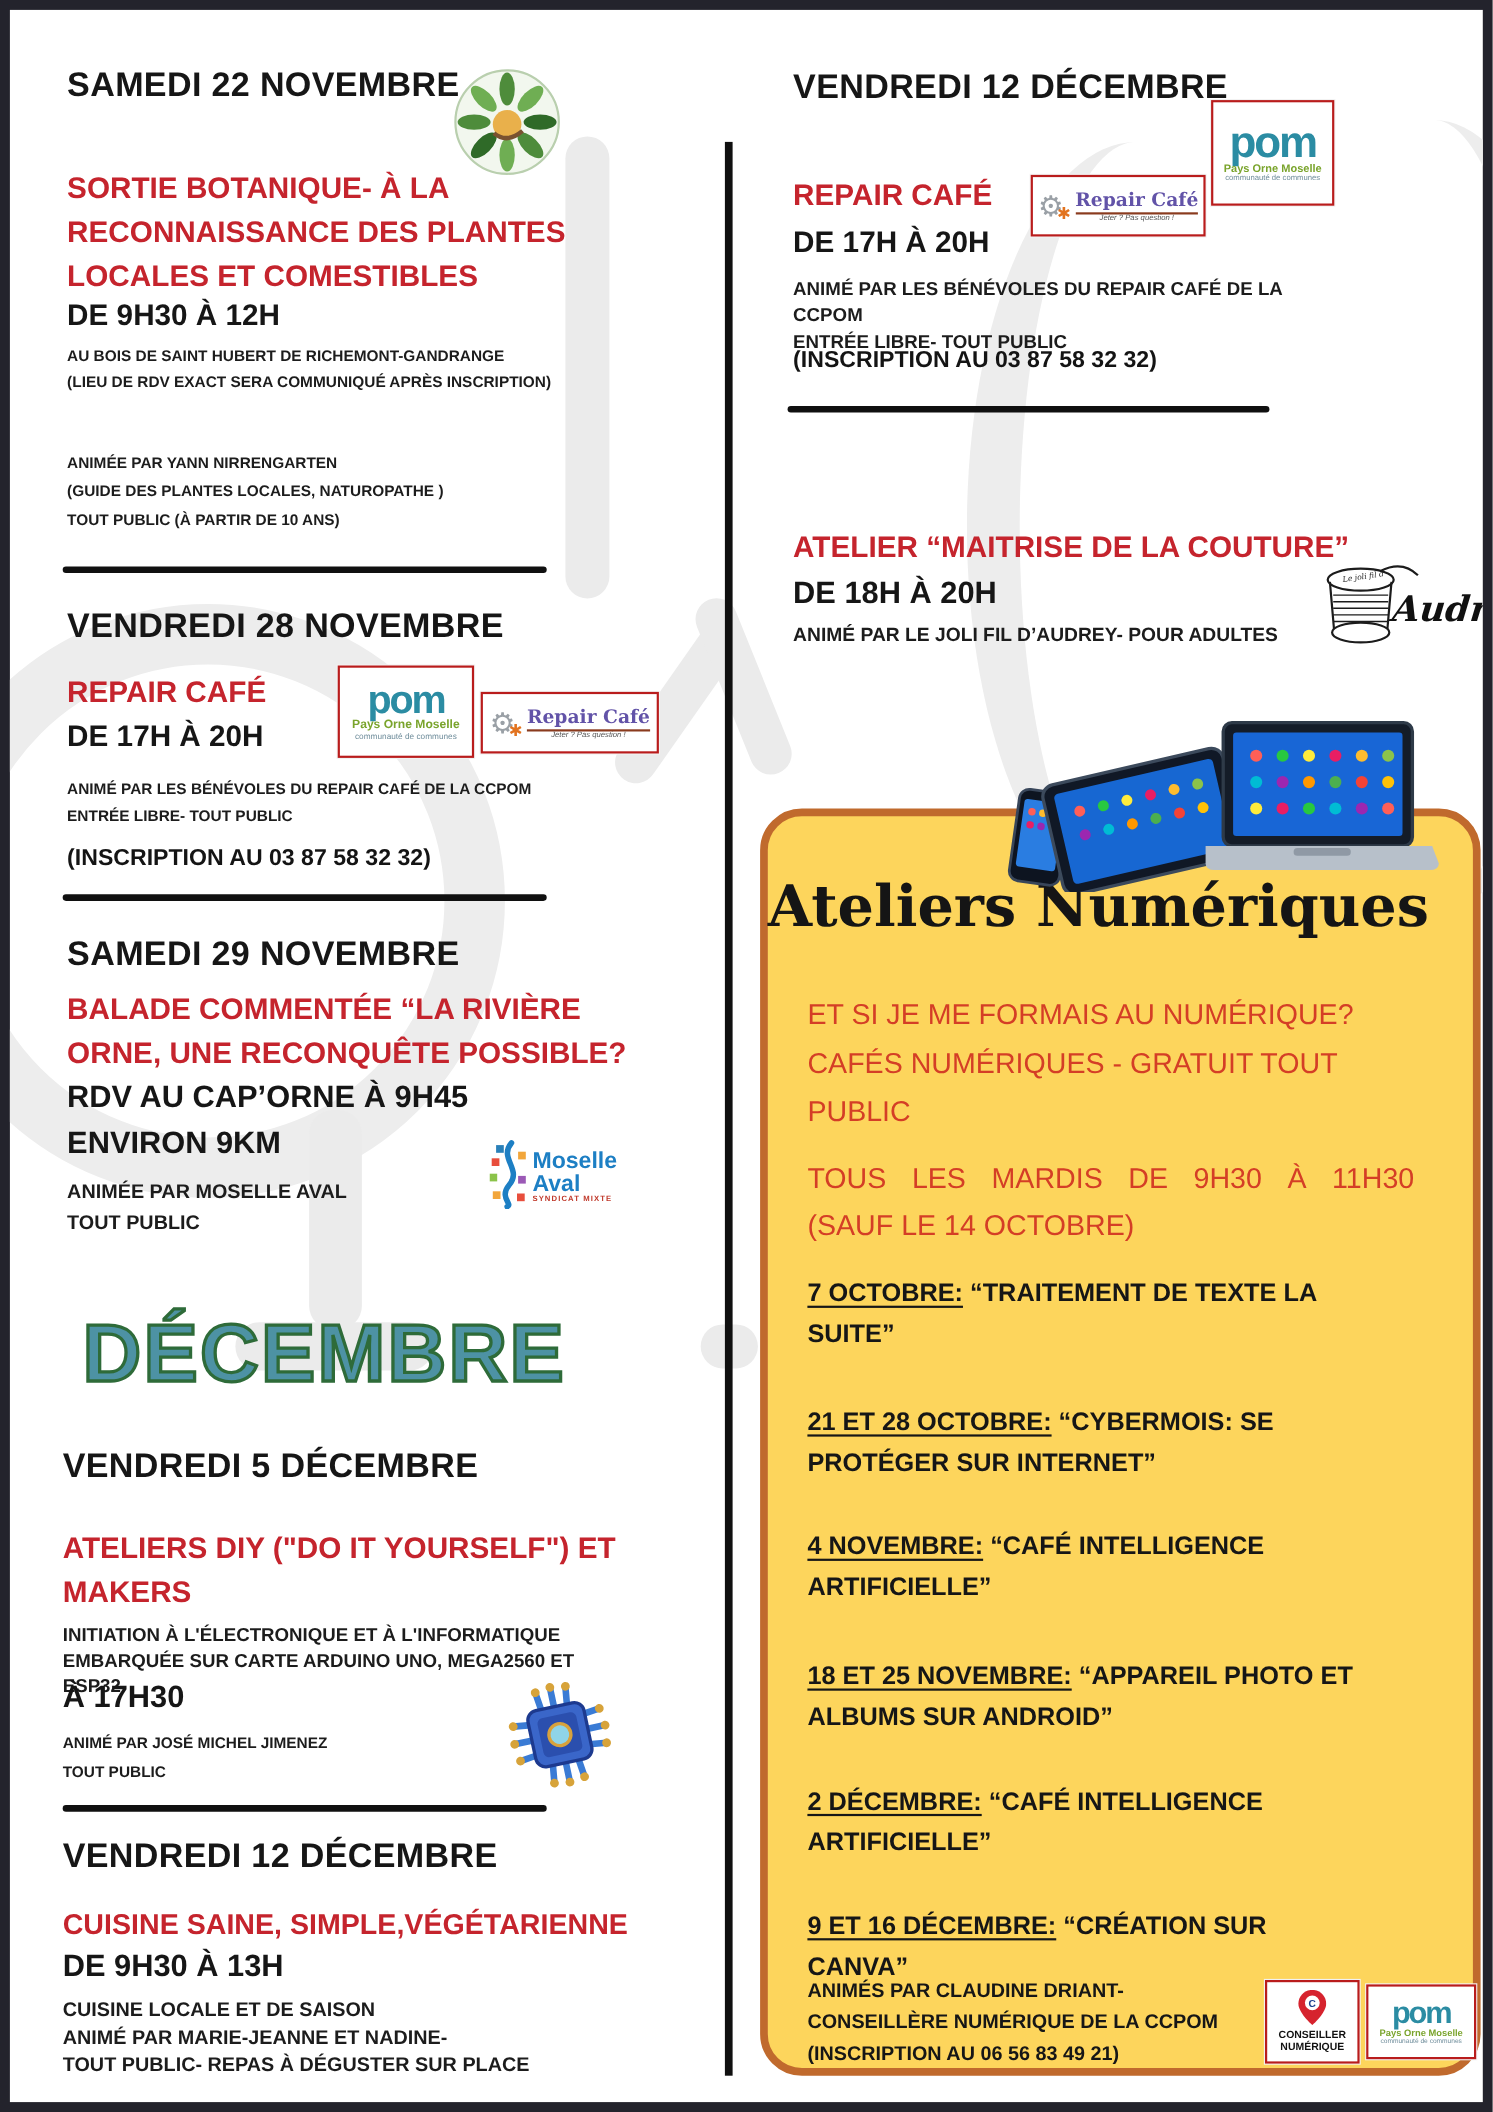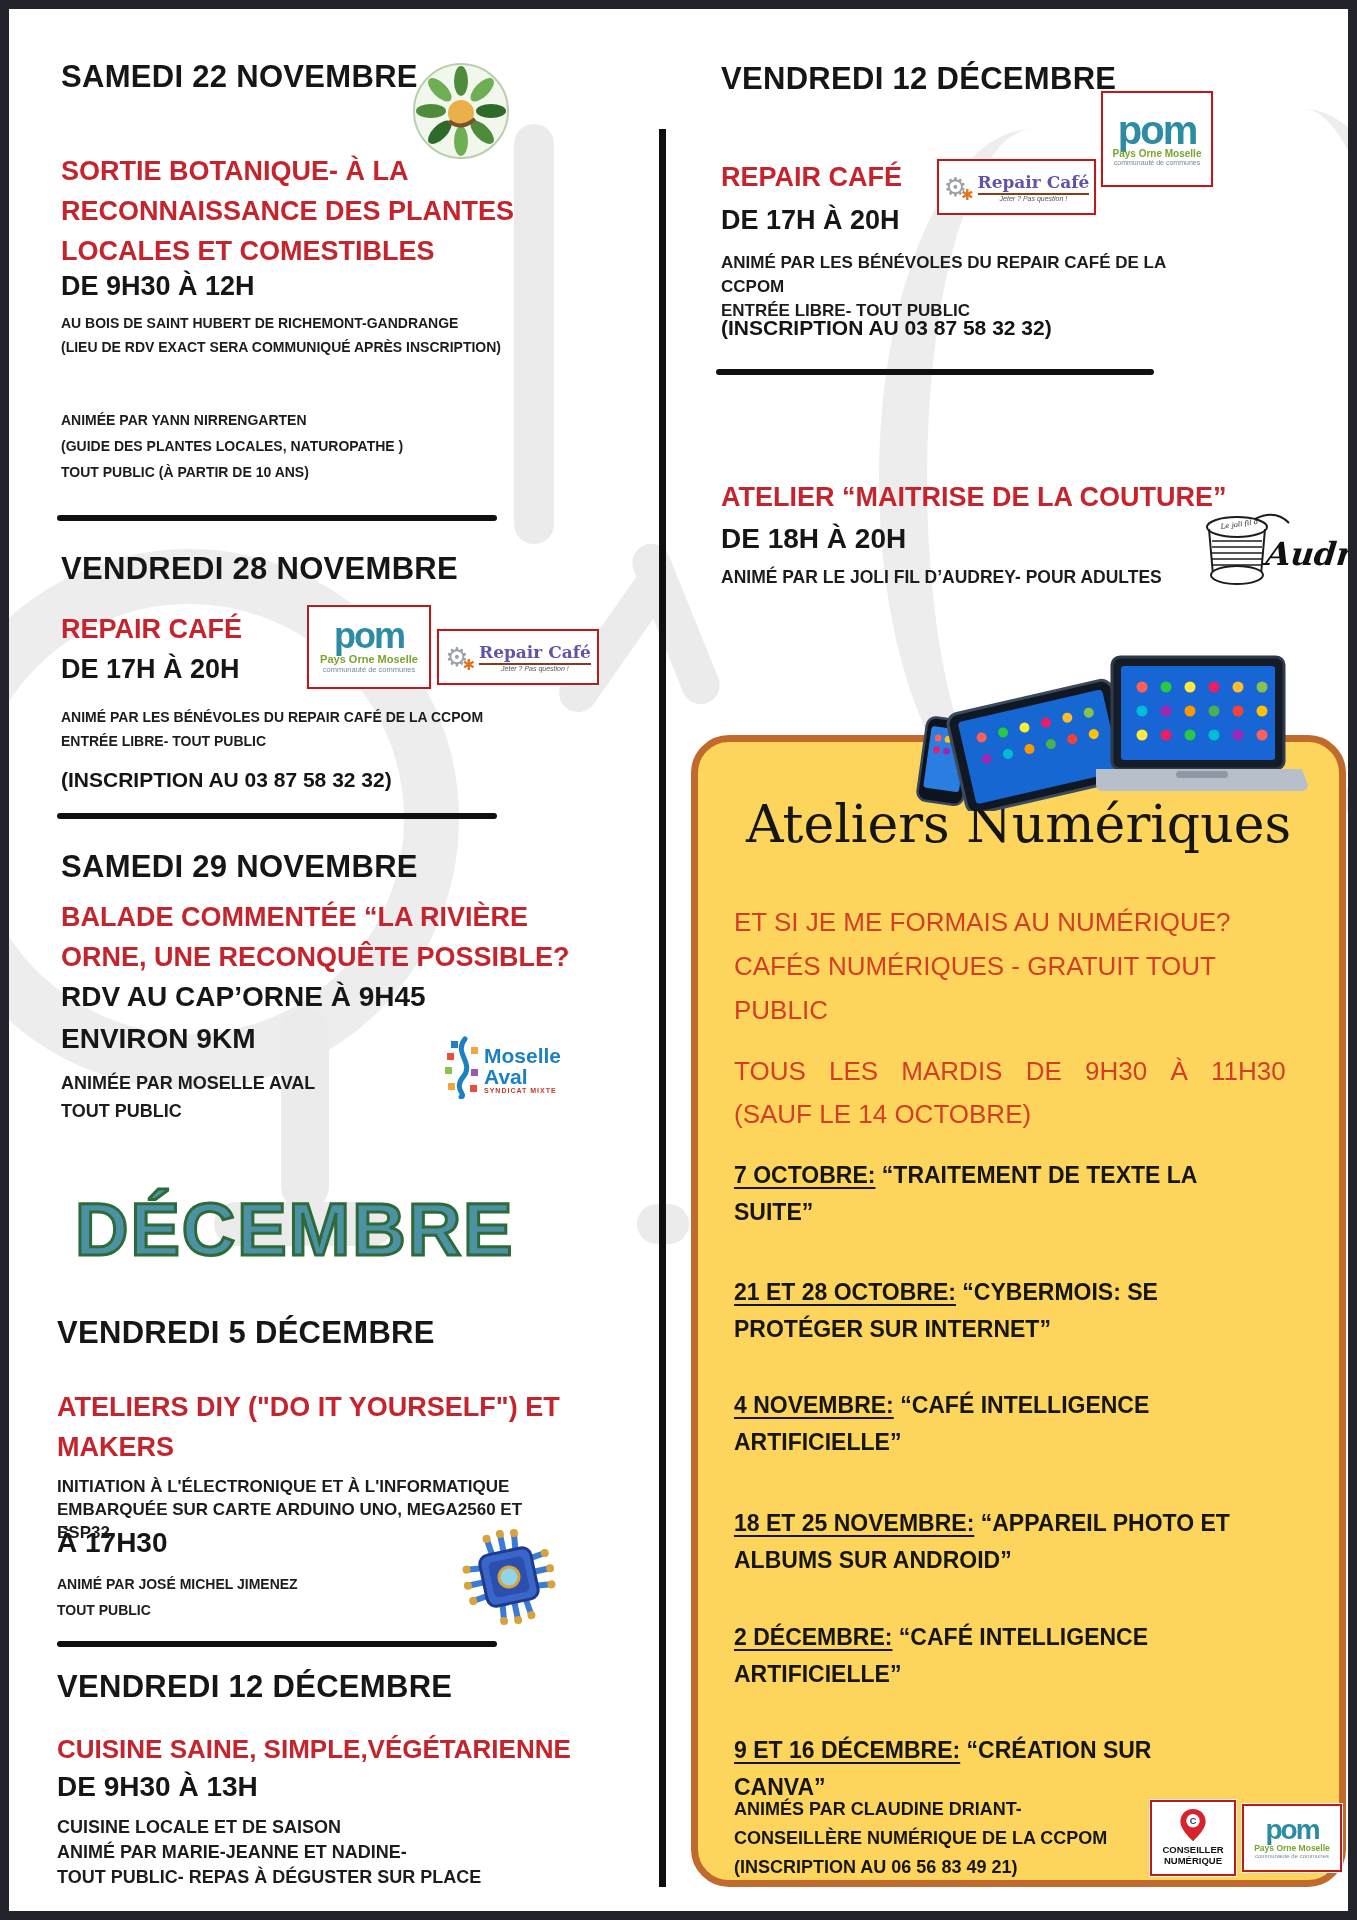--- a/index.html
+++ b/index.html
@@ -30,22 +30,22 @@
   .spark{color:#e2731f;line-height:1;margin-left:-10px;margin-top:14px;}
   .repair-name{font-family:"DejaVu Serif",serif;font-weight:700;color:#6253a8;
                border-bottom:2px solid #8a3b1e;padding-bottom:1px;white-space:nowrap;}
   .repair-tag{font-style:italic;color:#555;white-space:nowrap;}
   .mos-name{font-weight:800;color:#1d7fc4;line-height:1;}
   .mos-sub{font-size:7px;color:#c0392b;letter-spacing:1px;font-weight:700;}
   .cons-line{font-size:9.5px;font-weight:800;color:#111;line-height:1.15;}
   
   .ybox{position:absolute;left:682px;top:726px;width:655px;height:1152px;z-index:1;
         background:#fdd55c;border:7px solid #c06a2d;border-radius:38px;box-sizing:border-box;}
-  .ybox-title{position:absolute;left:0;right:0;top:52px;text-align:center;z-index:2;
-        font-family:"DejaVu Serif",serif;font-weight:400;font-size:52px;color:#151515;}
+  .ybox-title{position:absolute;left:0;right:0;top:52px;text-align:left;z-index:2;
+        font-family:"DejaVu Serif",serif;font-weight:700;font-size:52px;color:#151515;}
   .ybox-red{position:absolute;left:36px;z-index:2;font-size:26px;font-weight:400;
         color:#d43e26;line-height:44px;}
   .wk-item{position:absolute;left:36px;width:515px;z-index:2;font-size:23px;font-weight:800;
         color:#161616;line-height:37px;}
   .wk-date{text-decoration:underline;text-decoration-thickness:2px;text-underline-offset:4px;}
   .ybox-footer{position:absolute;left:36px;top:1053px;width:420px;z-index:2;
         font-size:18px;font-weight:800;color:#161616;line-height:29px;}
 </style>
 </head>
 <body>

